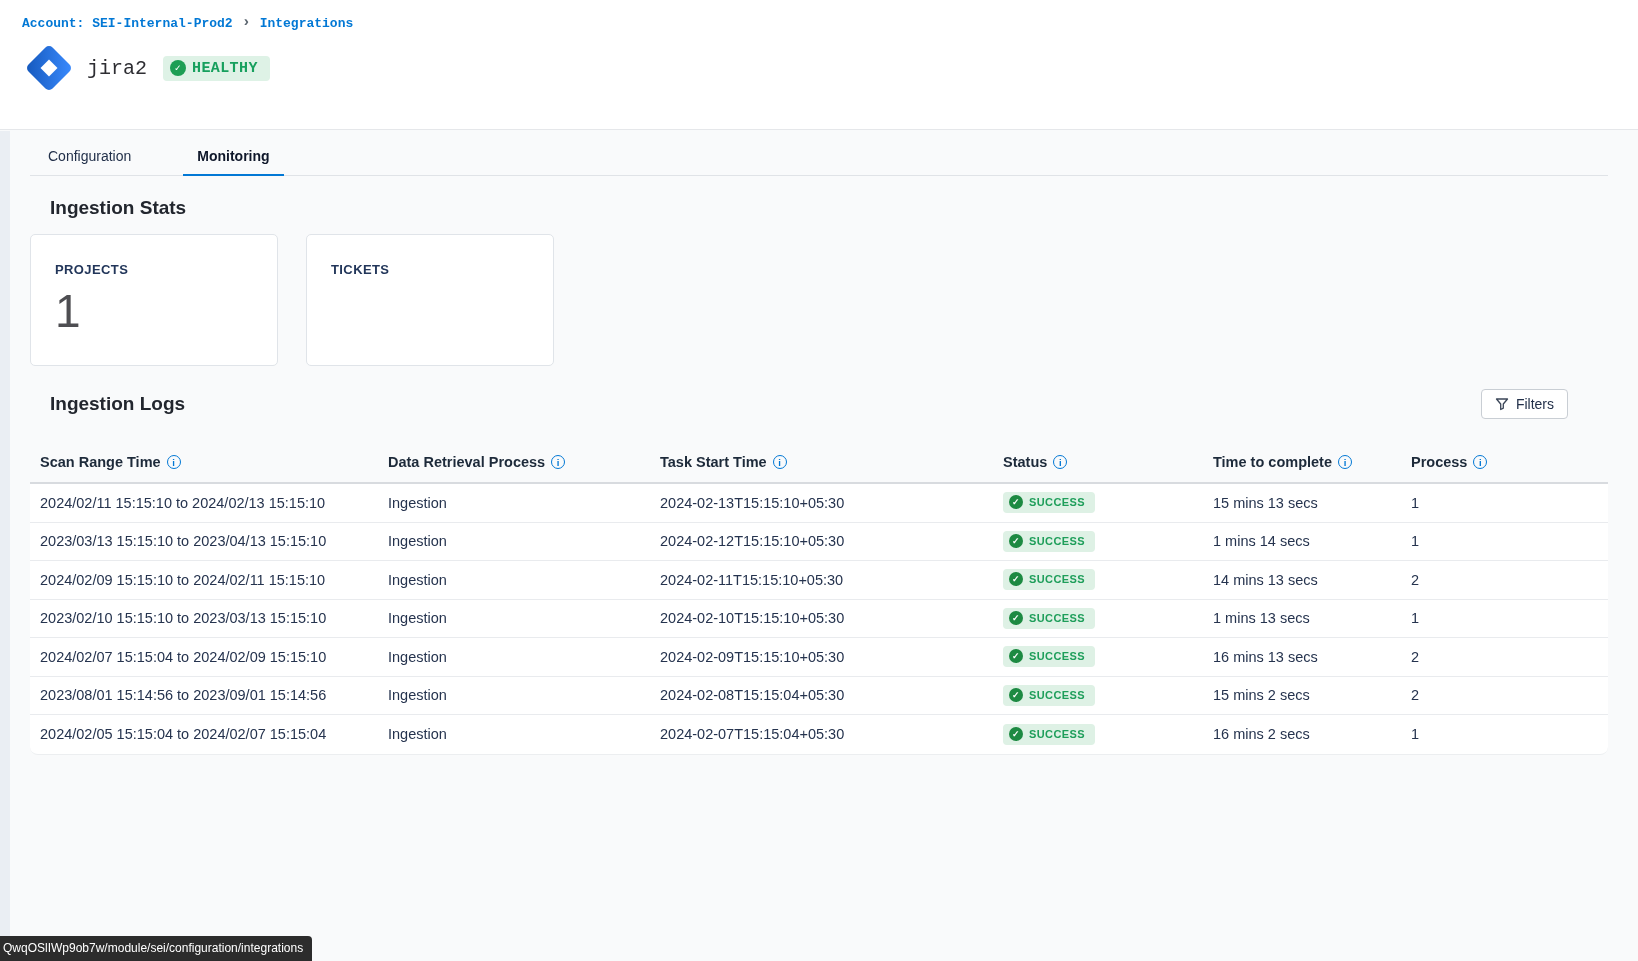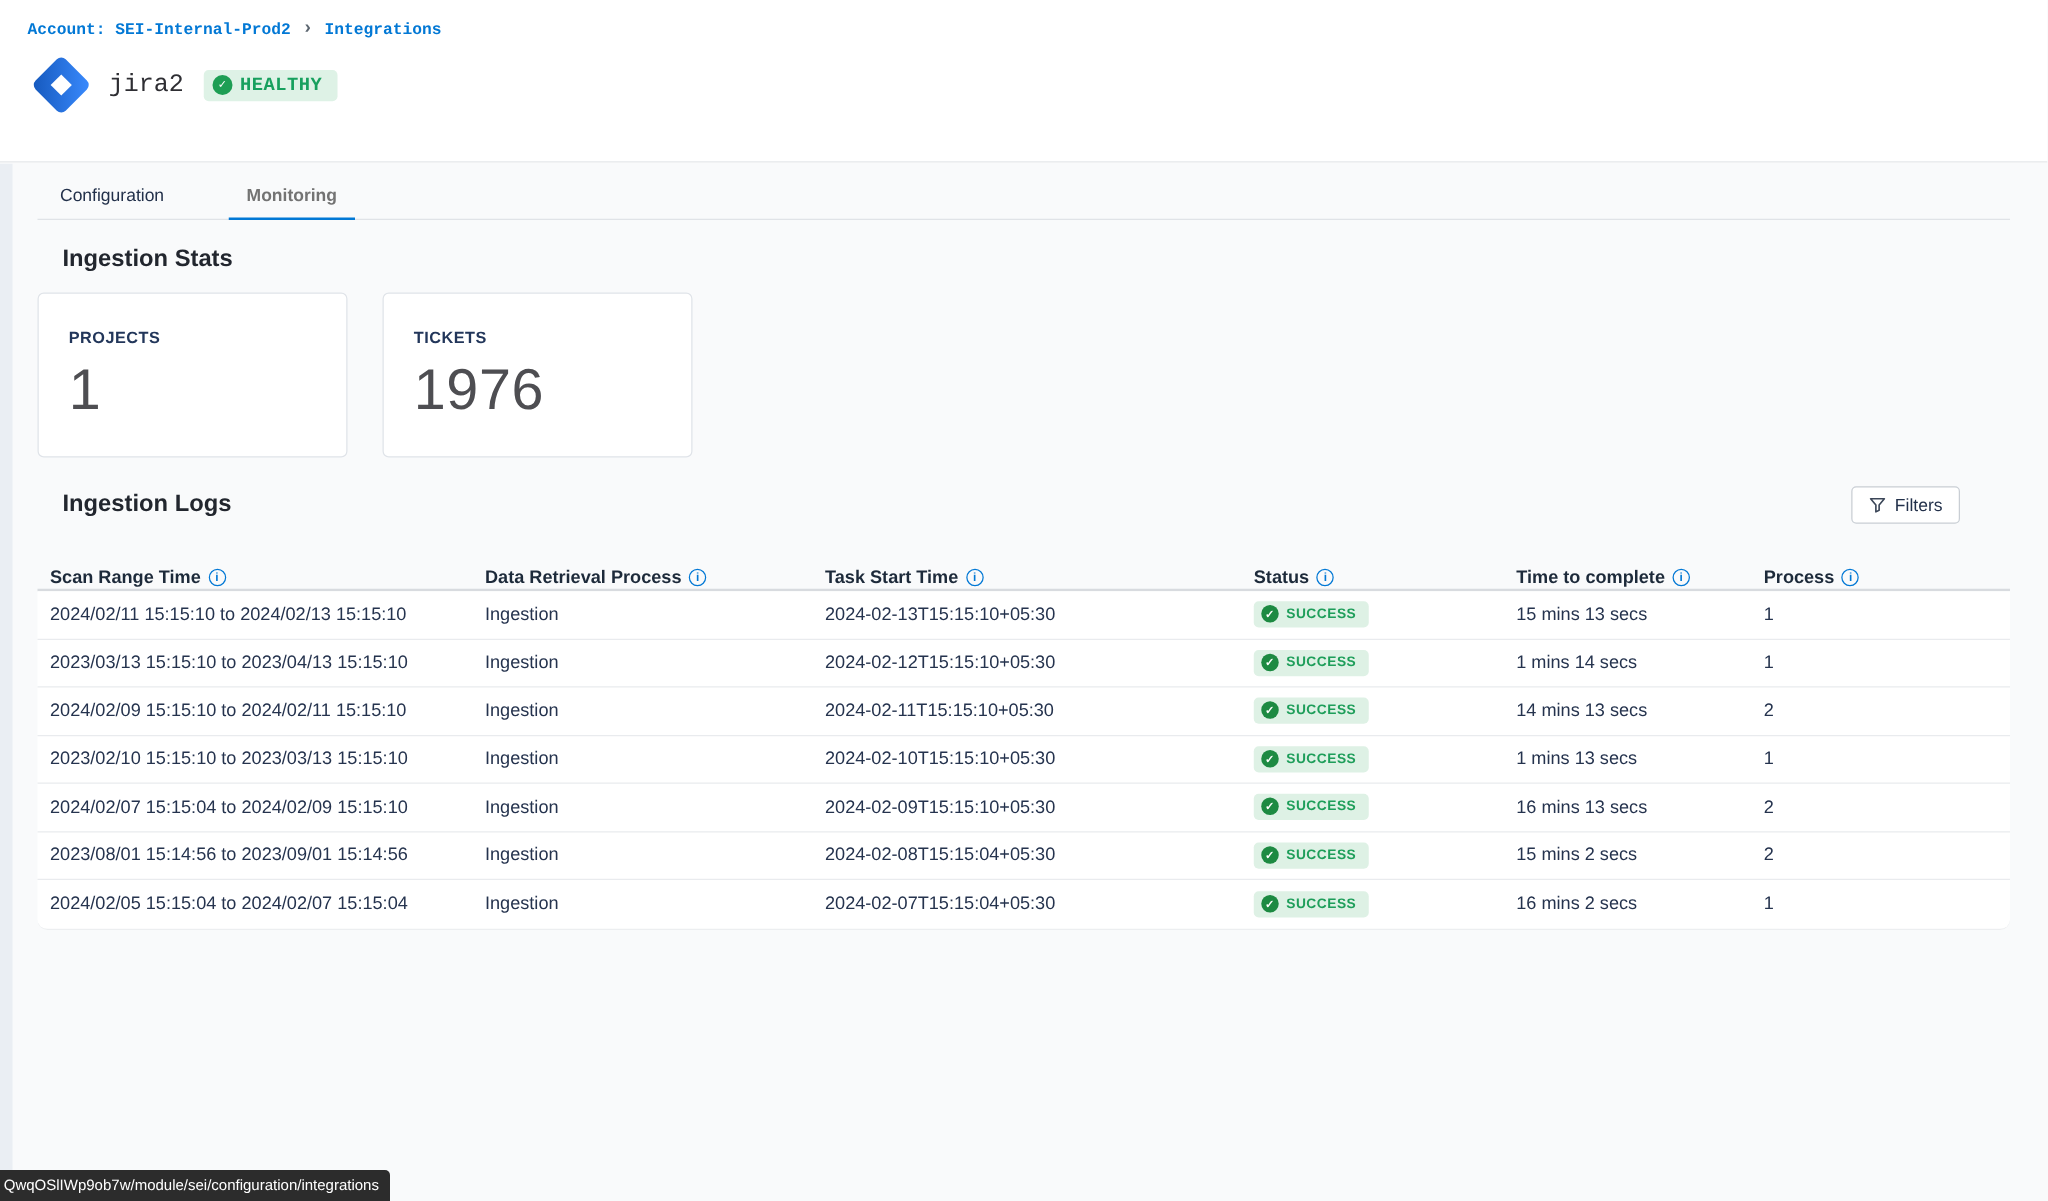--- a/index.html
+++ b/index.html
@@ -20,35 +20,35 @@
   .app-title { font-size:20px; color:#2e2e33; }
   .health-badge { margin-left:16px; background:#def2e6; color:#17a05e; font-weight:bold; font-size:15px;
     letter-spacing:.4px; padding:4px 12px 4px 7px; border-radius:4px; display:inline-flex; align-items:center; gap:6px; }
   .check-circle { width:16px; height:16px; border-radius:50%; background:#1d9e54; color:#fff;
     display:inline-flex; align-items:center; justify-content:center; font-size:10px; font-weight:bold; flex:0 0 auto; }
   
   .left-gutter { position:absolute; left:0; top:131px; width:10px; height:830px; background:#eaeef3; }
   .content { padding:0 30px; }
   .tabs-row { display:flex; border-bottom:1px solid #e0e3e7; margin-top:9px; padding-left:4px; }
   .tab { padding:9px 14px 10px; font-size:14px; color:#22304a; cursor:pointer; }
-  .tab.active { color:#737373; font-weight:bold; border-bottom:2px solid #0278d5; margin-bottom:-1px; }
+  .tab.active { color:#0f172a; font-weight:bold; border-bottom:2px solid #0278d5; margin-bottom:-1px; }
   .tab + .tab { margin-left:38px; }
   .section-heading { font-size:19px; font-weight:bold; color:#22262e; margin:21px 0 0 20px; }
   .cards-row { display:flex; gap:28px; margin-top:15px; }
   .stat-card { width:248px; height:132px; background:#fff; border:1px solid #e0e4e9; border-radius:5px; padding:27px 0 0 24px; }
   .stat-label { font-size:13px; font-weight:bold; color:#22365a; letter-spacing:.4px; }
   .stat-value { font-size:46px; color:#4e4e52; margin-top:7px; letter-spacing:.5px; }
   .logs-header { display:flex; justify-content:space-between; align-items:center; margin-top:23px; }
   .filters-btn { height:30px; padding:0 13px; background:#fff; border:1px solid #c9ced4; border-radius:4px;
     font-size:14px; color:#22304a; display:inline-flex; align-items:center; gap:7px; margin-right:40px; cursor:pointer;
     font-family:"Liberation Sans", sans-serif; }
   
   .log-table { margin-top:0; }
   .thead, .tr { display:grid; grid-template-columns:348px 272px 343px 210px 198px 1fr; }
-  .thead { padding-top:35px; padding-bottom:1px; border-bottom:2px solid #d8dbdf; }
+  .thead { padding-top:35px; padding-bottom:12px; border-bottom:2px solid #d8dbdf; }
   .th { font-size:14.5px; font-weight:bold; color:#1d2a3a; padding-left:10px; display:flex; align-items:center; gap:6px; }
   .info-icon { width:14px; height:14px; border:1.5px solid #0278d5; border-radius:50%; color:#0278d5;
     font-size:9.5px; font-weight:bold; font-style:normal; display:inline-flex; align-items:center; justify-content:center;
     flex:0 0 auto; cursor:pointer; }
   .tbody { background:#fff; border-radius:0 0 8px 8px; border-bottom:1px solid #eceef0; }
   .tr { height:38.5px; align-items:center; border-bottom:1px solid #e9ebee; font-size:14.5px; color:#25334e; }
   .tr:last-child { border-bottom:none; }
   .td { padding-left:10px; white-space:nowrap; }
   .status-badge { display:inline-flex; align-items:center; gap:6px; background:#def1e5; border-radius:4px;
     padding:3px 10px 4px 6px; font-size:11px; font-weight:bold; color:#1e9e5a; letter-spacing:.4px; }
@@ -98,21 +98,20 @@
 
   <div class="section-heading">Ingestion Stats</div>
 
   <div class="cards-row">
     <div class="stat-card">
       <div class="stat-label">PROJECTS</div>
       <div class="stat-value">1</div>
     </div>
     <div class="stat-card">
       <div class="stat-label">TICKETS</div>
-      <div class="stat-value">1976</div>
     </div>
   </div>
 
   <div class="logs-header">
     <div class="section-heading" style="margin-top:0;">Ingestion Logs</div>
     <button class="filters-btn">
       <svg width="14" height="14" viewBox="0 0 14 14" fill="none" stroke="#3b4658" stroke-width="1.3" stroke-linejoin="round">
           <path d="M1.5 2h11l-4.2 5v4.2l-2.6 1.3V7z"></path>
         </svg>
       <span>Filters</span>

